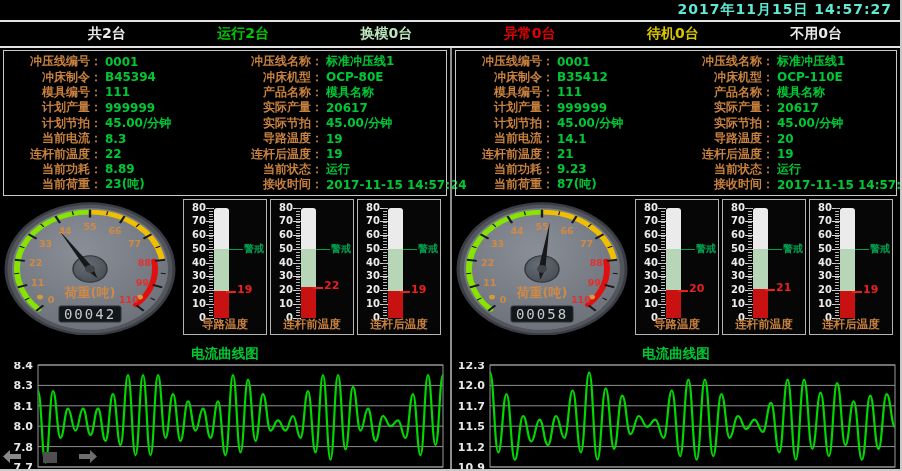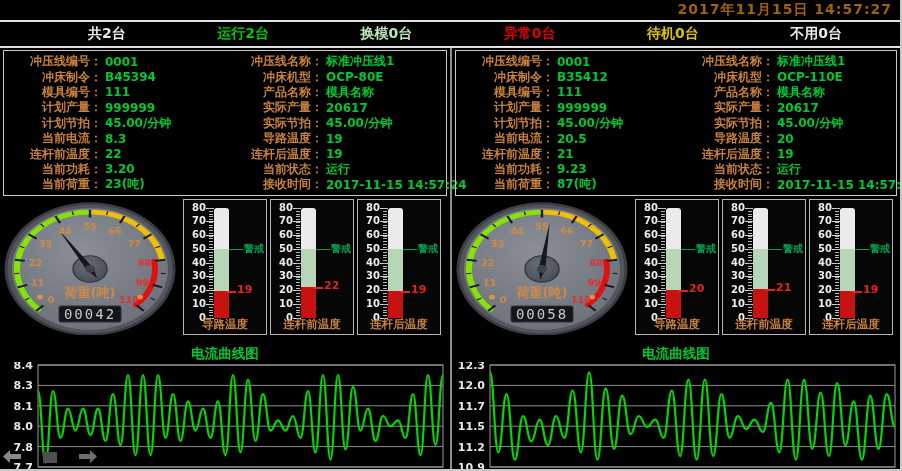--- a/index.html
+++ b/index.html
@@ -1,20 +1,20 @@
 <!DOCTYPE html>
 <html><head>
 <meta charset="utf-8">
 <style>
   html,body{margin:0;padding:0;background:#000;}
   .screen{position:relative;width:902px;height:471px;background:#000;overflow:hidden;
           font-family:"DejaVu Sans","Liberation Sans",sans-serif;
           border-right:2px solid #c9c9c9;border-bottom:2px solid #c9c9c9;box-sizing:border-box;}
   .topbar{height:20px;position:relative;}
-  .datetime{position:absolute;right:8px;top:1px;color:#a16207;font-weight:bold;font-size:14px;letter-spacing:1px;white-space:nowrap;}
+  .datetime{position:absolute;right:8px;top:1px;color:#5eead4;font-weight:bold;font-size:14px;letter-spacing:1px;white-space:nowrap;}
   .statusbar{height:28px;border-top:2px solid #e2e2e2;border-bottom:2px solid #e2e2e2;box-sizing:border-box;
              display:flex;align-items:center;justify-content:space-between;padding:0 58px 0 88px;}
   .status-item{font-size:14px;font-weight:bold;white-space:nowrap;}
   .main{position:absolute;top:48px;left:0;right:0;bottom:0;display:flex;border-radius:12px;}
   .machine{width:50%;box-sizing:border-box;}
   .machine + .machine{border-left:2px solid #8f8f8f;}
   .info-box{margin:2px 3px 0;border:1px solid #c9c9c9;display:flex;padding:3px 0 2px;}
   .info-col{width:50%;}
   .info-row{display:flex;height:15.4px;align-items:center;white-space:nowrap;}
   .info-label{width:98px;text-align:right;color:#c8813f;font-size:12px;font-weight:bold;flex:none;}
@@ -84,21 +84,21 @@
             <div class="info-row">
               <span class="info-label">当前电流：</span>
               <span class="info-value">8.3</span>
             </div>
             <div class="info-row">
               <span class="info-label">连杆前温度：</span>
               <span class="info-value">22</span>
             </div>
             <div class="info-row">
               <span class="info-label">当前功耗：</span>
-              <span class="info-value">3.20</span>
+              <span class="info-value">8.89</span>
             </div>
             <div class="info-row">
               <span class="info-label">当前荷重：</span>
               <span class="info-value">23(吨)</span>
             </div>
           </div>
           <div class="info-col">
             <div class="info-row">
               <span class="info-label">冲压线名称：</span>
               <span class="info-value">标准冲压线1</span>
@@ -331,21 +331,21 @@
             <div class="info-row">
               <span class="info-label">计划产量：</span>
               <span class="info-value">999999</span>
             </div>
             <div class="info-row">
               <span class="info-label">计划节拍：</span>
               <span class="info-value">45.00/分钟</span>
             </div>
             <div class="info-row">
               <span class="info-label">当前电流：</span>
-              <span class="info-value">20.5</span>
+              <span class="info-value">14.1</span>
             </div>
             <div class="info-row">
               <span class="info-label">连杆前温度：</span>
               <span class="info-value">21</span>
             </div>
             <div class="info-row">
               <span class="info-label">当前功耗：</span>
               <span class="info-value">9.23</span>
             </div>
             <div class="info-row">

